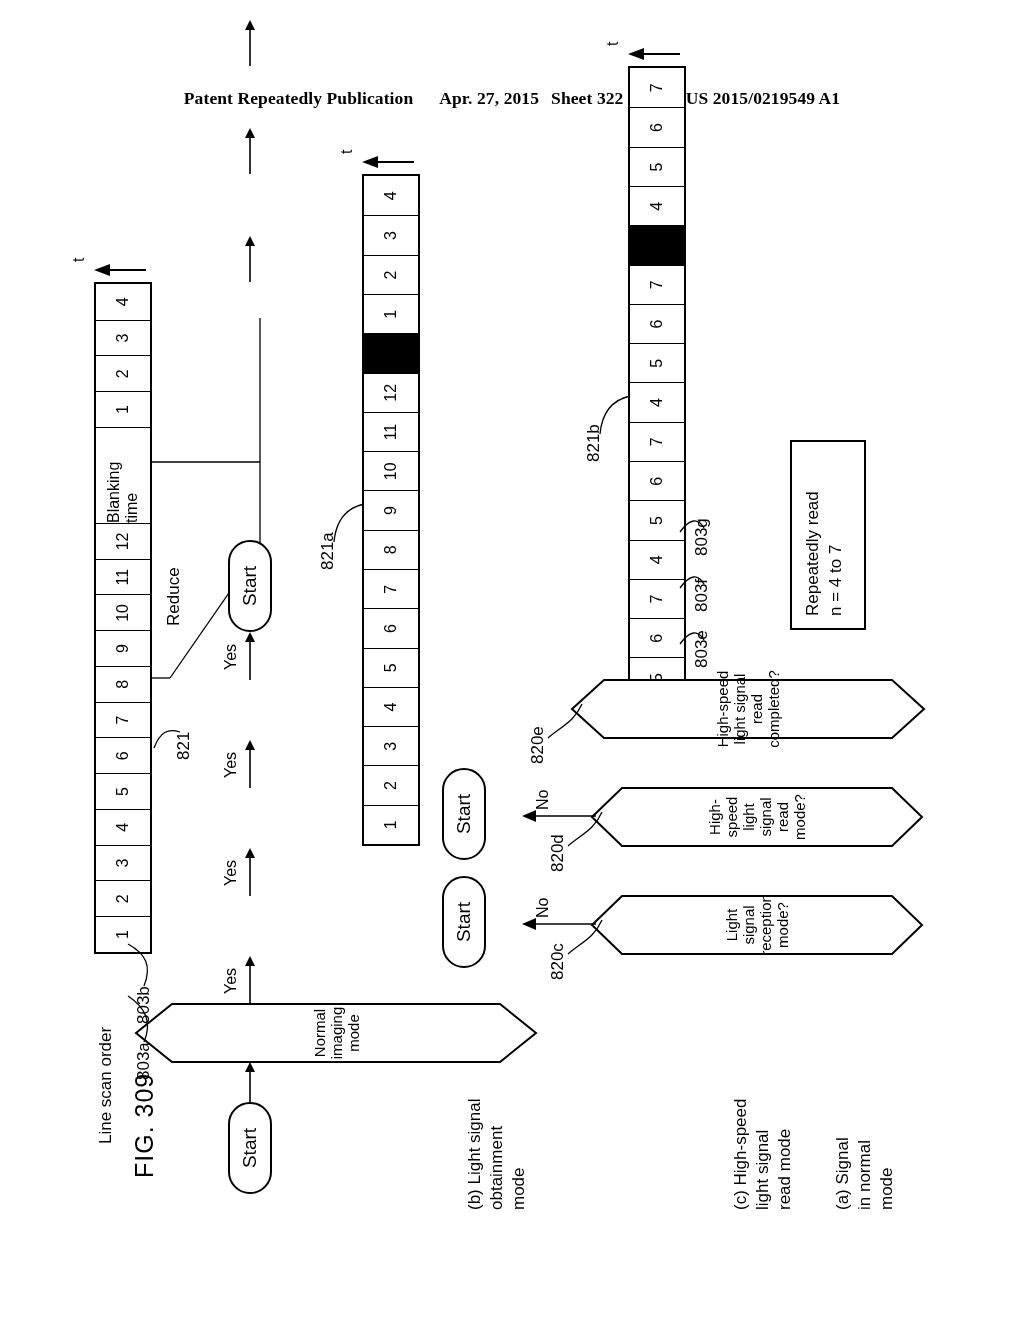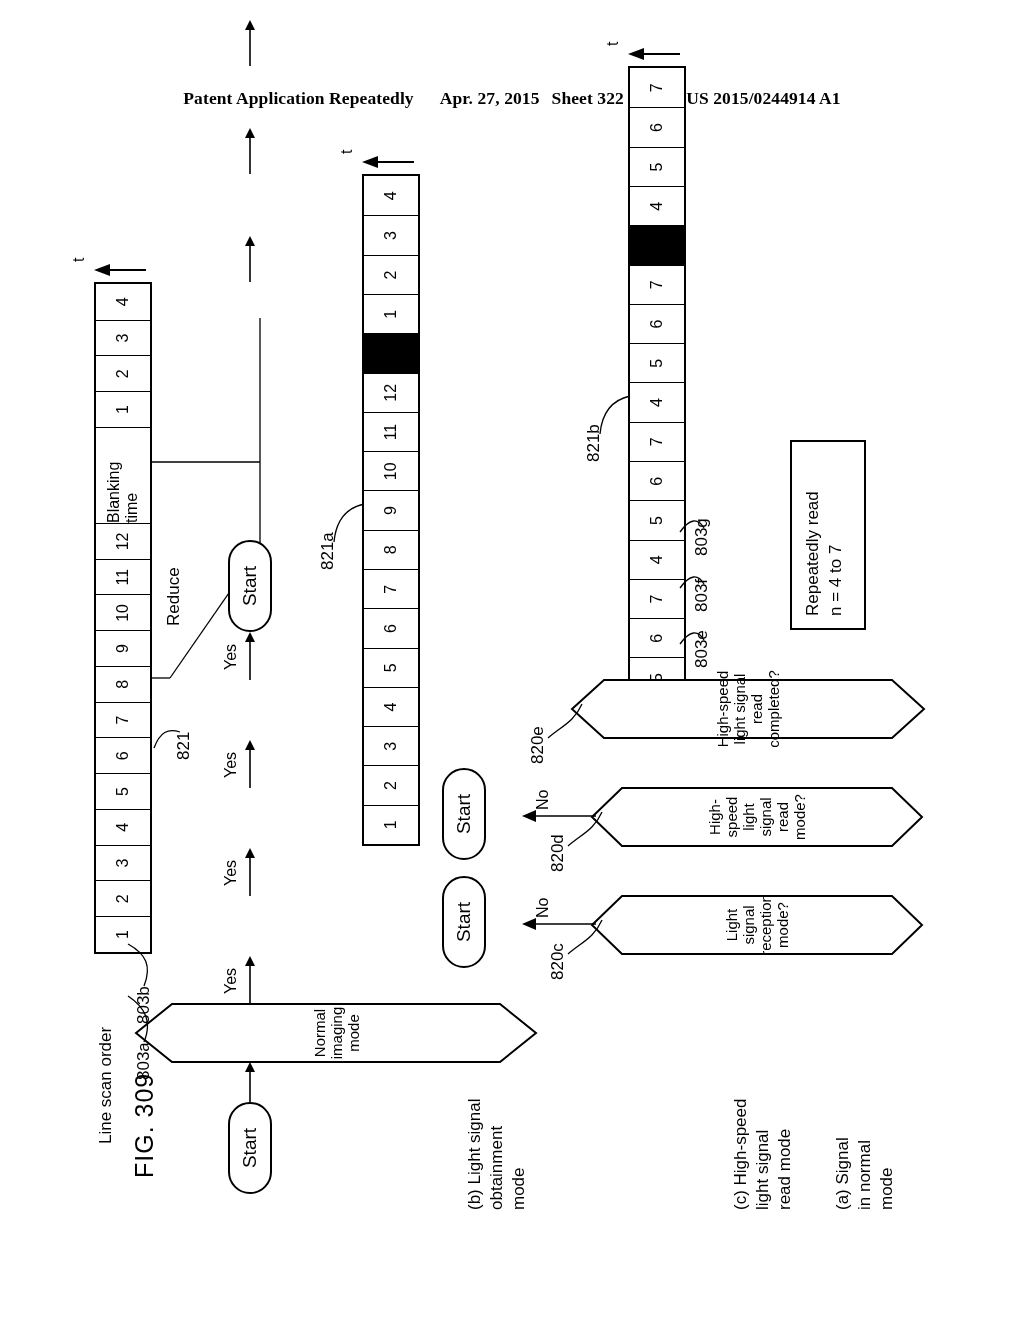--- a/index.html
+++ b/index.html
@@ -69,21 +69,21 @@
   .lbl{font-size:17px;white-space:nowrap;}
   .lbl-sm{font-size:16px;white-space:nowrap;}
   .lbl-yn{font-size:16px;white-space:nowrap;}
   .lbl-side{font-size:17px;line-height:1.3;white-space:nowrap;}
   svg{overflow:visible;}
 </style>
 </head>
 <body>
 
 <div id="pub-header">
-  <span>Patent Application Repeatedly</span><span class="hdr-gap">&nbsp;</span><span>Apr. 27, 2015</span><span class="hdr-gap2">&nbsp;</span><span>Sheet 322 of 536</span><span class="hdr-gap2">&nbsp;</span><span>US 2015/0244914 A1</span>
+  <span>Patent Repeatedly Publication</span><span class="hdr-gap">&nbsp;</span><span>Apr. 27, 2015</span><span class="hdr-gap2">&nbsp;</span><span>Sheet 322 of 536</span><span class="hdr-gap2">&nbsp;</span><span>US 2015/0219549 A1</span>
 </div>
 
 <div id="rot-wrap">
 <div id="canvas">
 
   <div class="ttl" style="left:52px;top:58px;">FIG. 309</div>
 
   <div class="oval" style="left:36px;top:156px;width:92px;height:44px;">Start</div>
 
   <svg style="left:128px;top:170px;width:40px;height:20px;" width="40" height="20">

